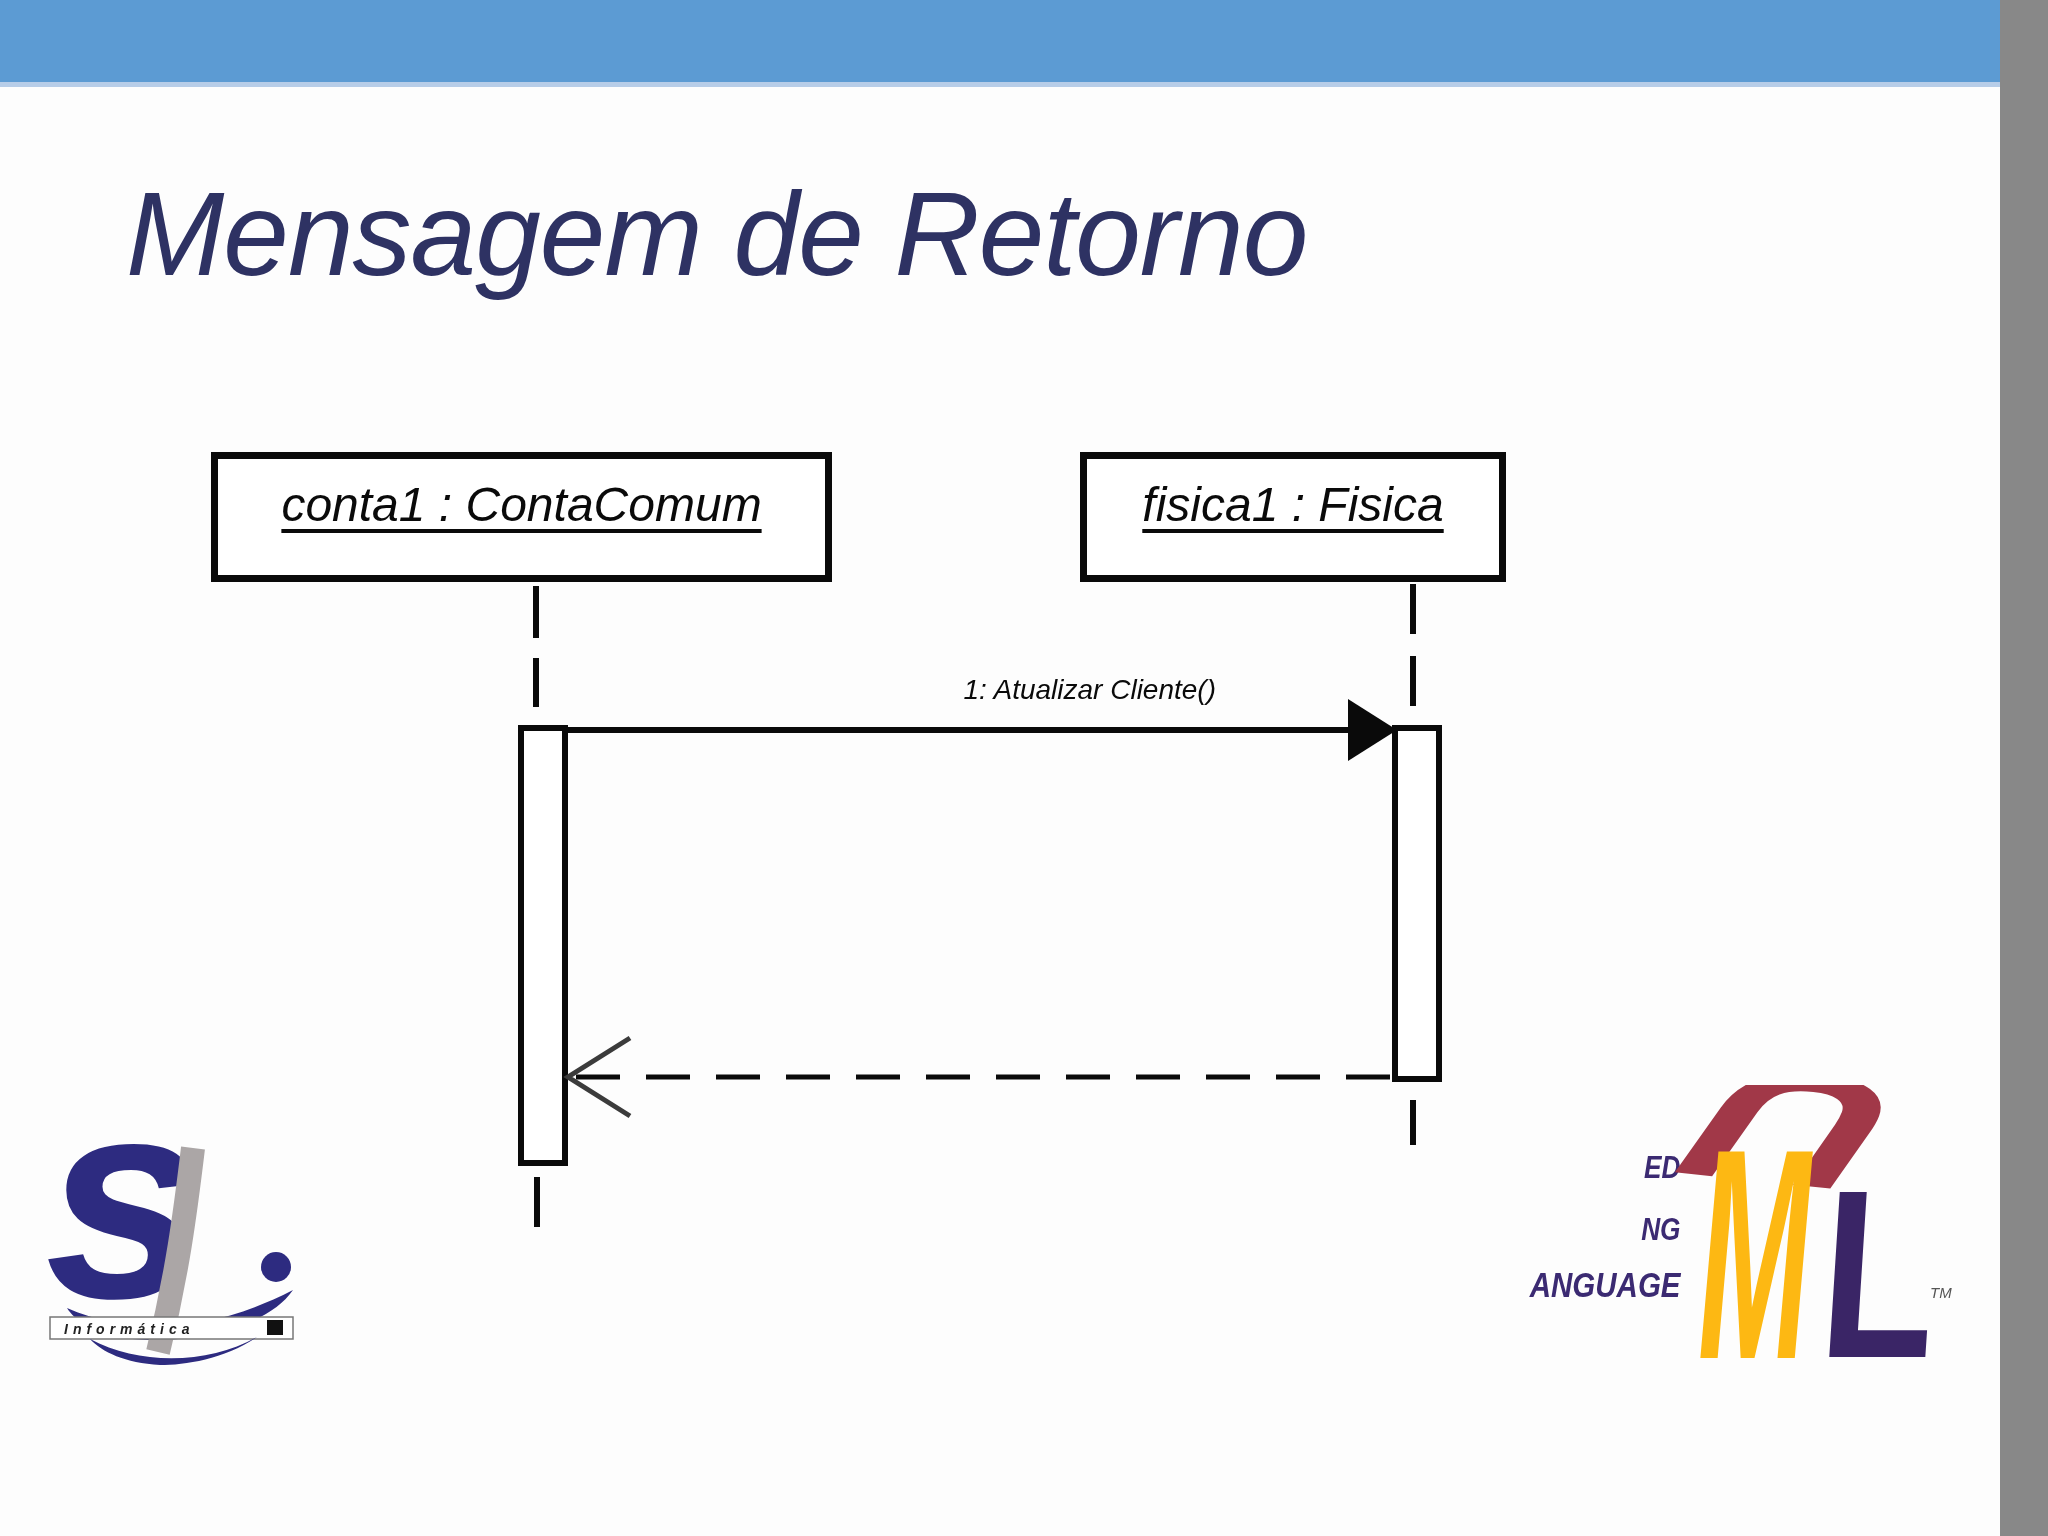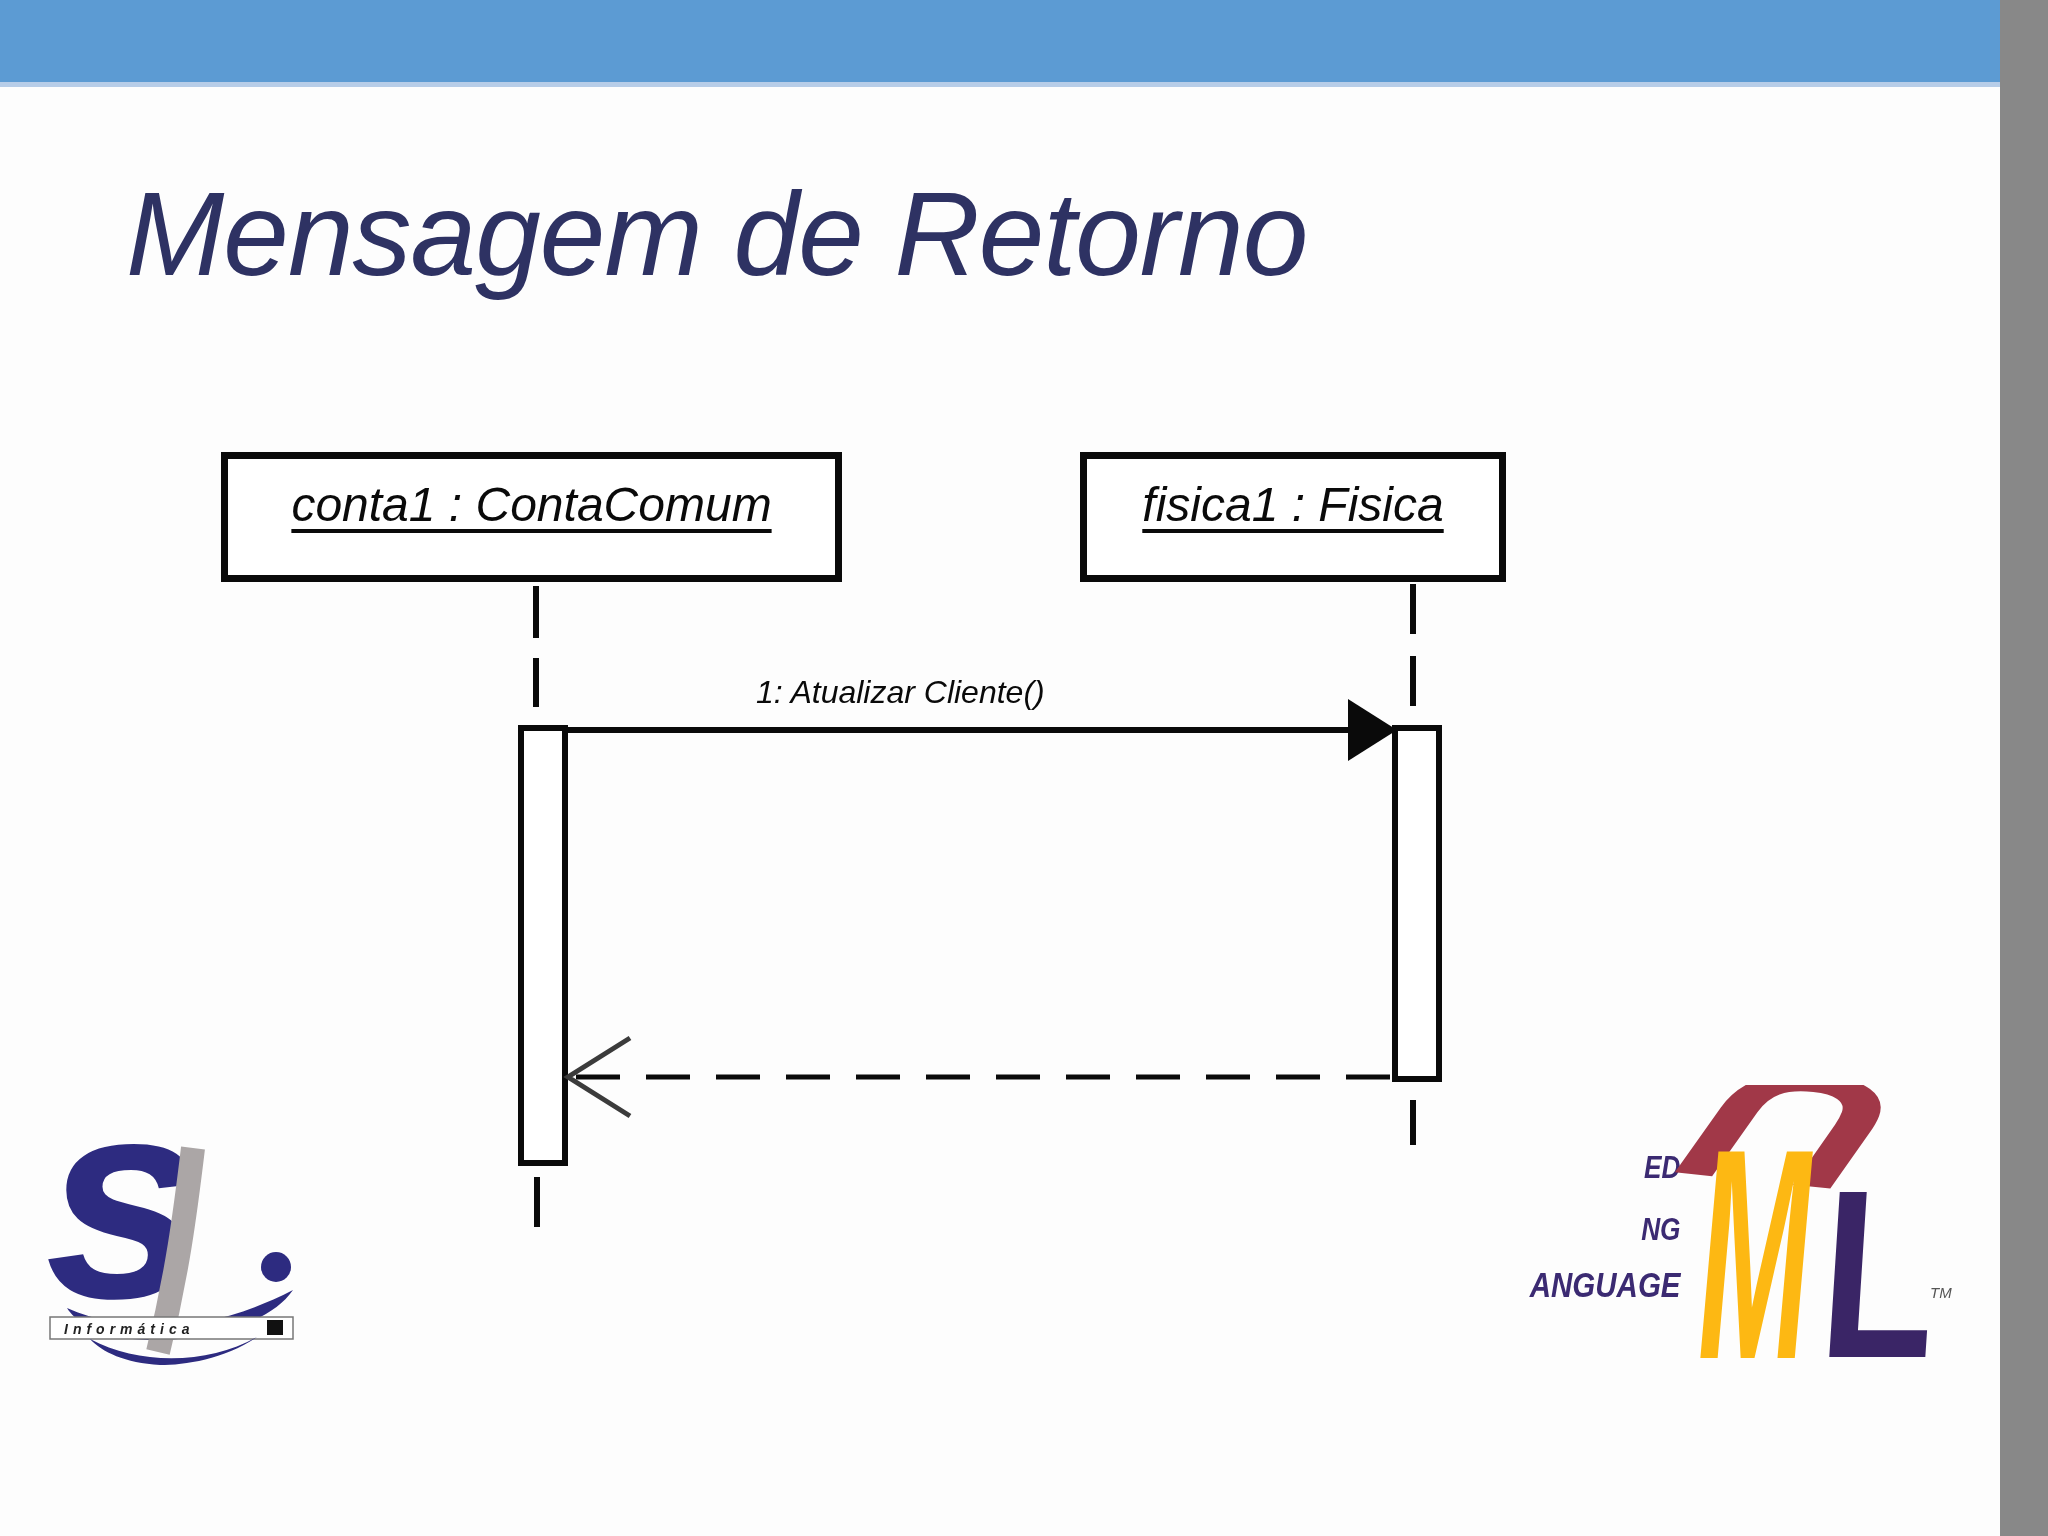--- a/index.html
+++ b/index.html
@@ -38,32 +38,32 @@
   
   .diagram{position:absolute;left:0;top:0;width:2048px;height:1536px;}
   .obj-box{
     position:absolute;
     box-sizing:border-box;
     border:7px solid var(--diagram-ink);
     background:#fff;
     display:flex;align-items:center;justify-content:center;
     padding-bottom:26px;
   }
-  .box-left{left:221px;top:452px;width:621px;height:130px;}
+  .box-left{left:211px;top:452px;width:621px;height:130px;}
   .box-right{left:1080px;top:452px;width:426px;height:130px;}
   .obj-label{
     font-size:48px;color:var(--diagram-ink);
     text-decoration:underline;
     text-underline-offset:8px;
     white-space:nowrap;
   }
   .lines{position:absolute;left:0;top:0;width:2048px;height:1536px;}
   .msg-label{
     position:absolute;left:756px;top:674px;width:460px;
-    text-align:left;font-size:32px;color:var(--diagram-ink);
+    text-align:right;font-size:28px;color:var(--diagram-ink);
     white-space:nowrap;
   }
   .return-label{
     position:absolute;left:600px;top:998px;width:740px;
     text-align:center;font-size:44px;color:var(--diagram-ink);
     white-space:nowrap;
   }
   
   .sl-logo{position:absolute;left:30px;top:1140px;width:270px;height:235px;}
   .sl-navy{fill:var(--sl-navy);}

